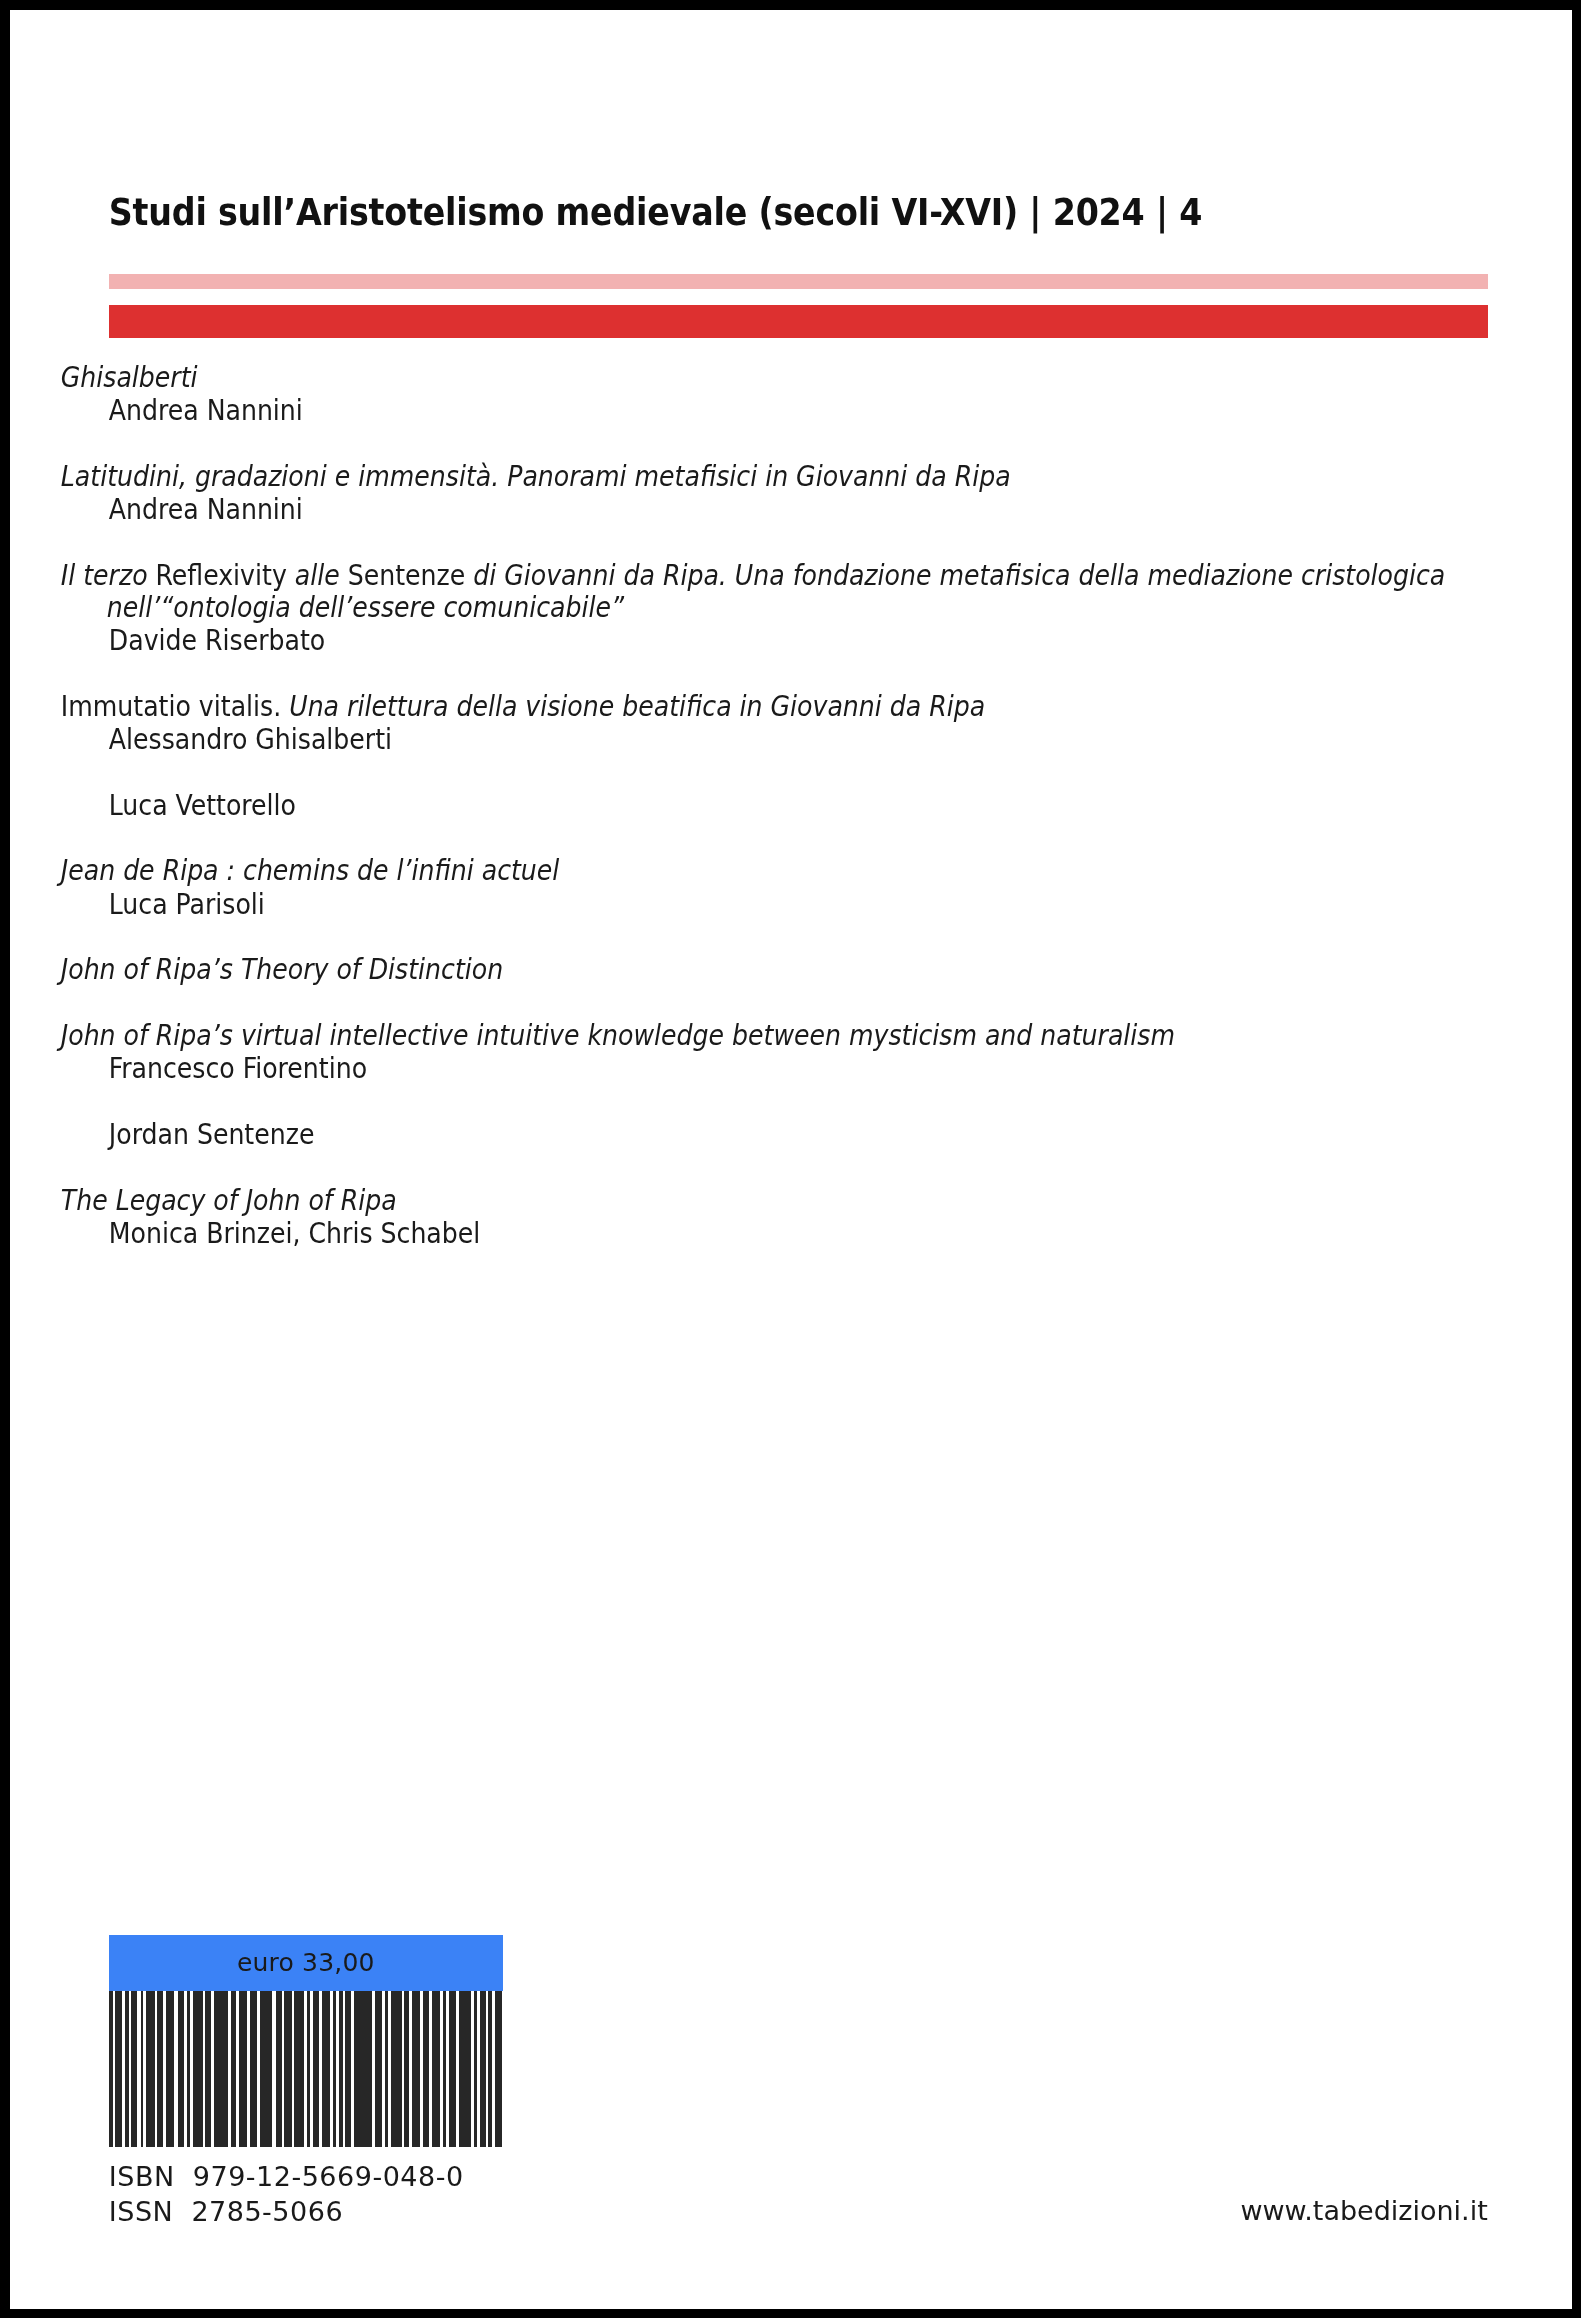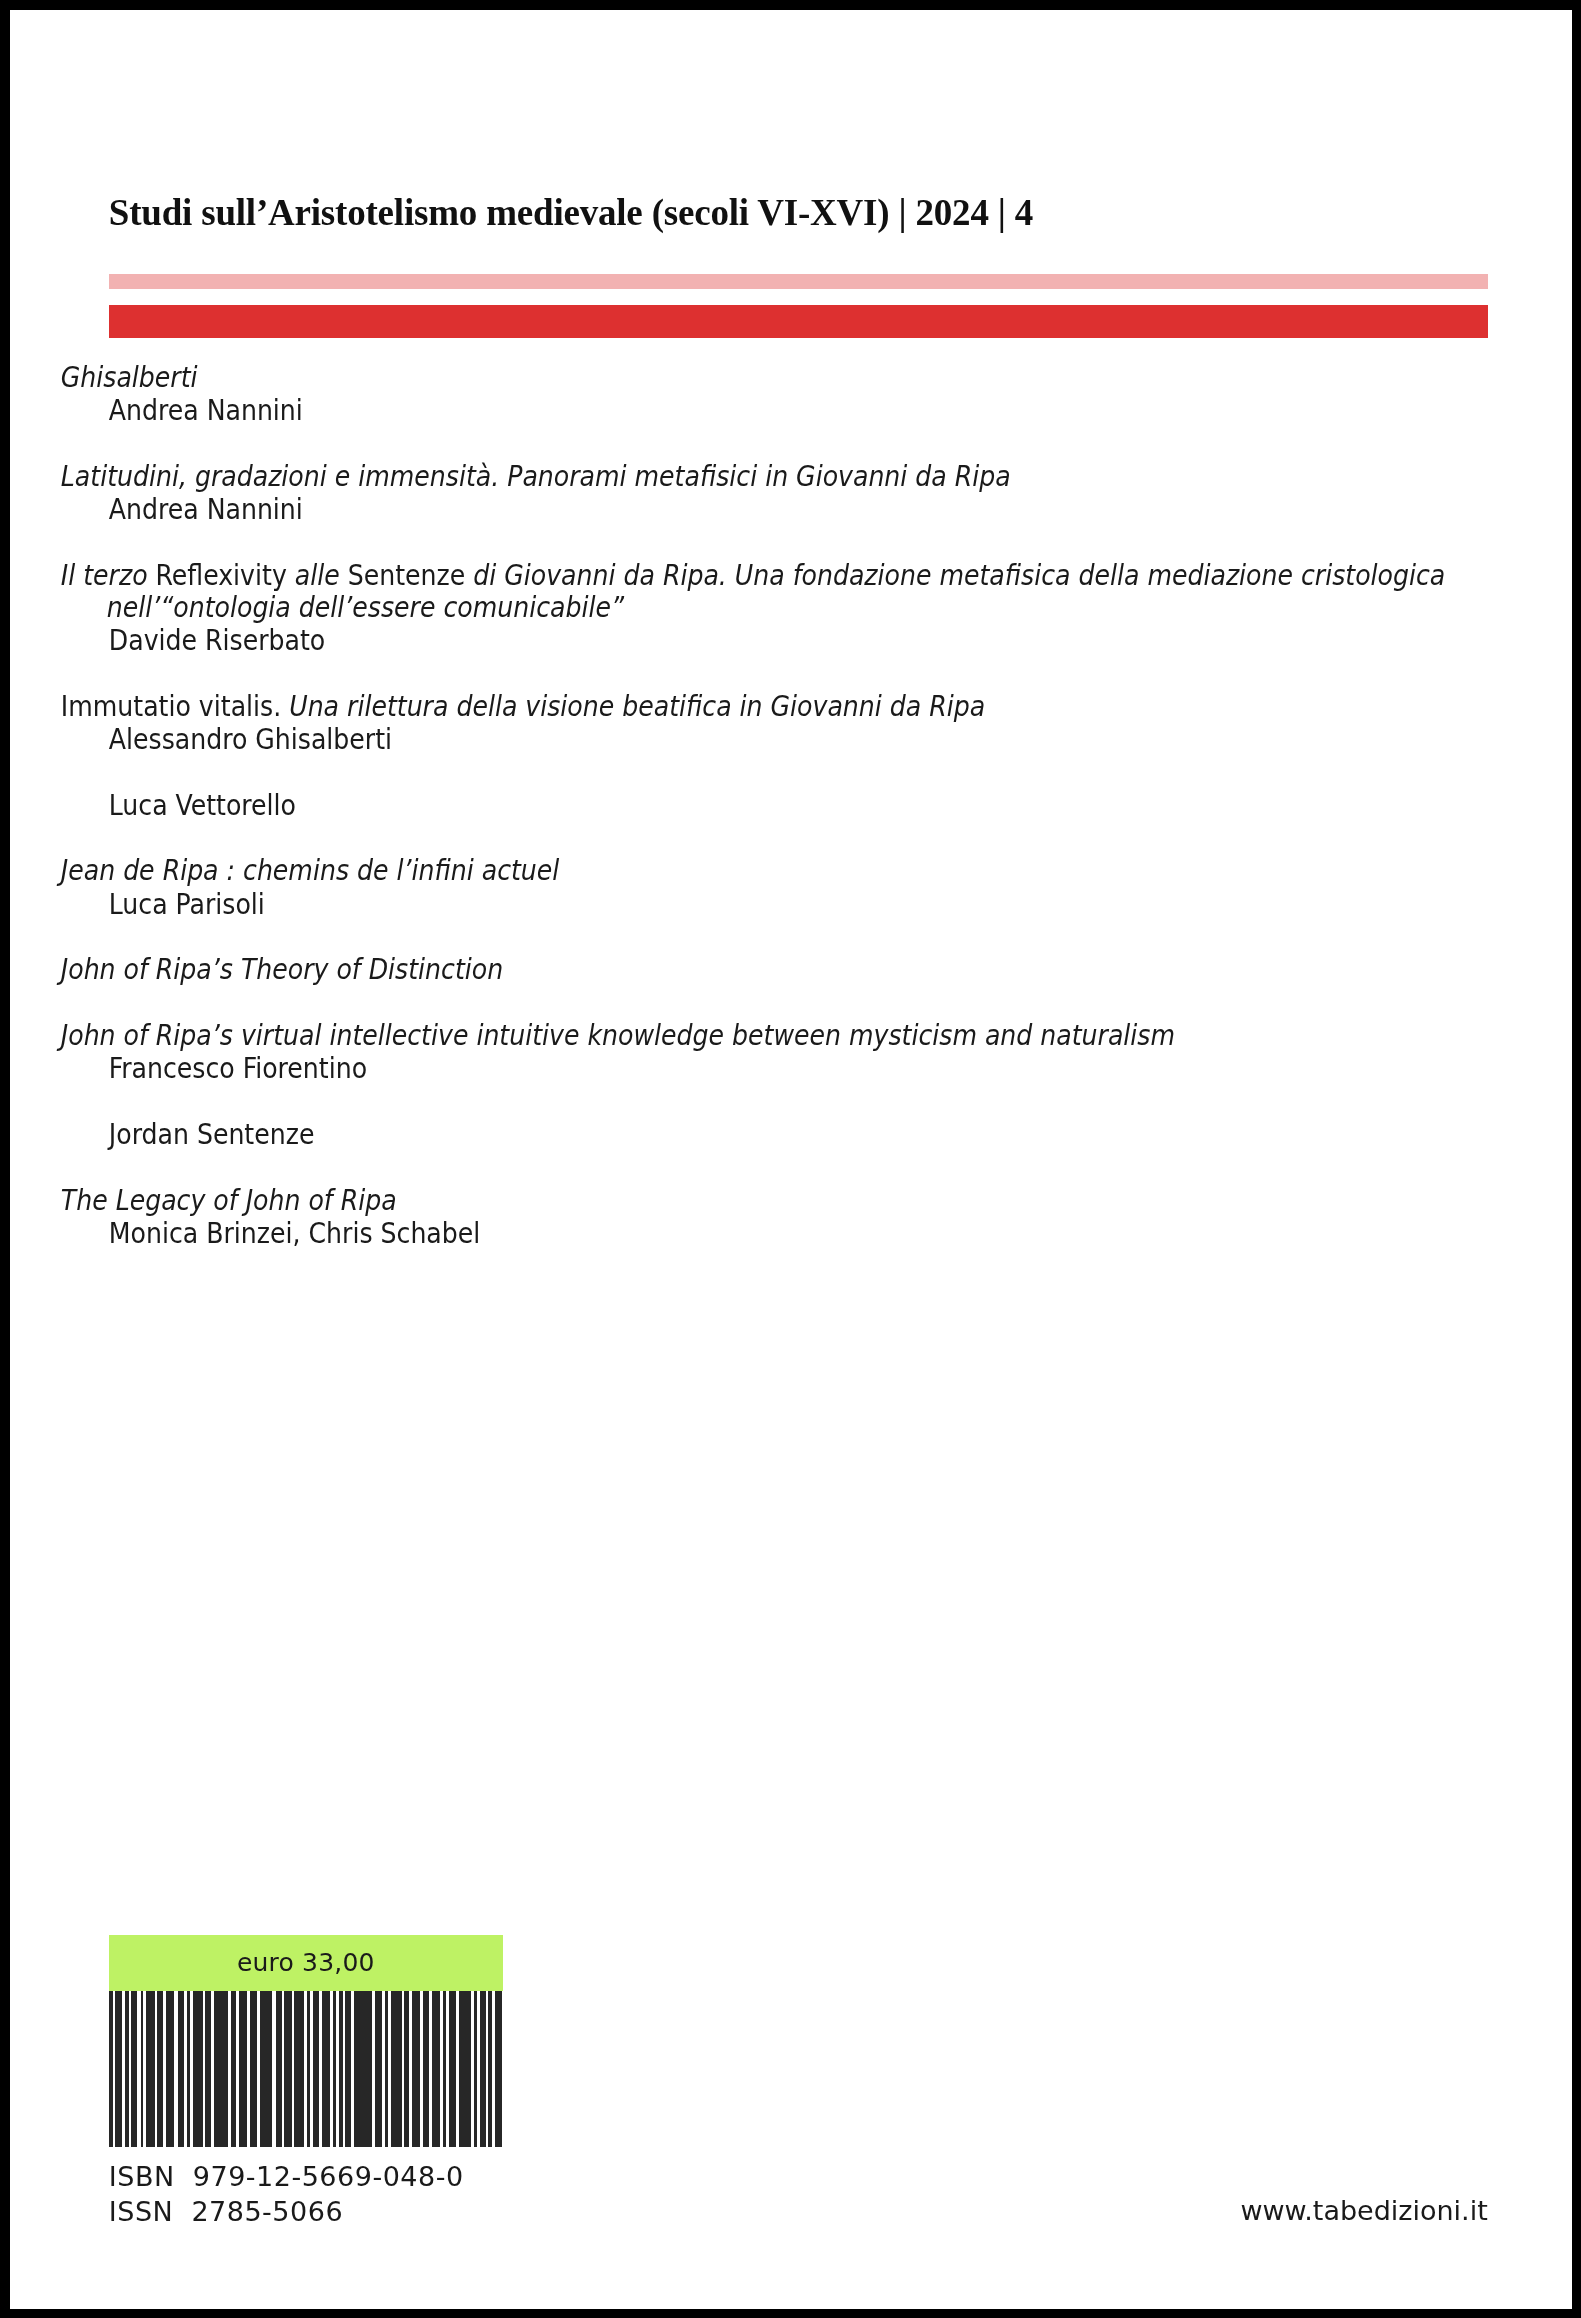--- a/index.html
+++ b/index.html
@@ -30,21 +30,20 @@
     position: absolute;
     left: 99px;
     top: 181px;
     width: 1392px;
     font-size: 37px;
     font-weight: bold;
     letter-spacing: -0.2px;
     color: #111111;
     white-space: nowrap;
     font-stretch: condensed;
-    font-family: Liberation Serif, serif;
   }
 
   #rule-light {
     position: absolute;
     left: 99px;
     top: 264px;
     width: 1379px;
     height: 15px;
     background: #f2b2b2;
   }
@@ -104,21 +103,21 @@
   #barcode-block {
     position: absolute;
     left: 99px;
     top: 1925px;
     width: 394px;
   }
 
   #price-band {
     width: 394px;
     height: 56px;
-    background: #bef264;
+    background: #3b82f6;
     display: flex;
     align-items: center;
     justify-content: center;
     box-sizing: border-box;
   }
 
   #price-label {
     font-size: 25px;
     color: #1a1a1a;
     letter-spacing: 0.2px;

